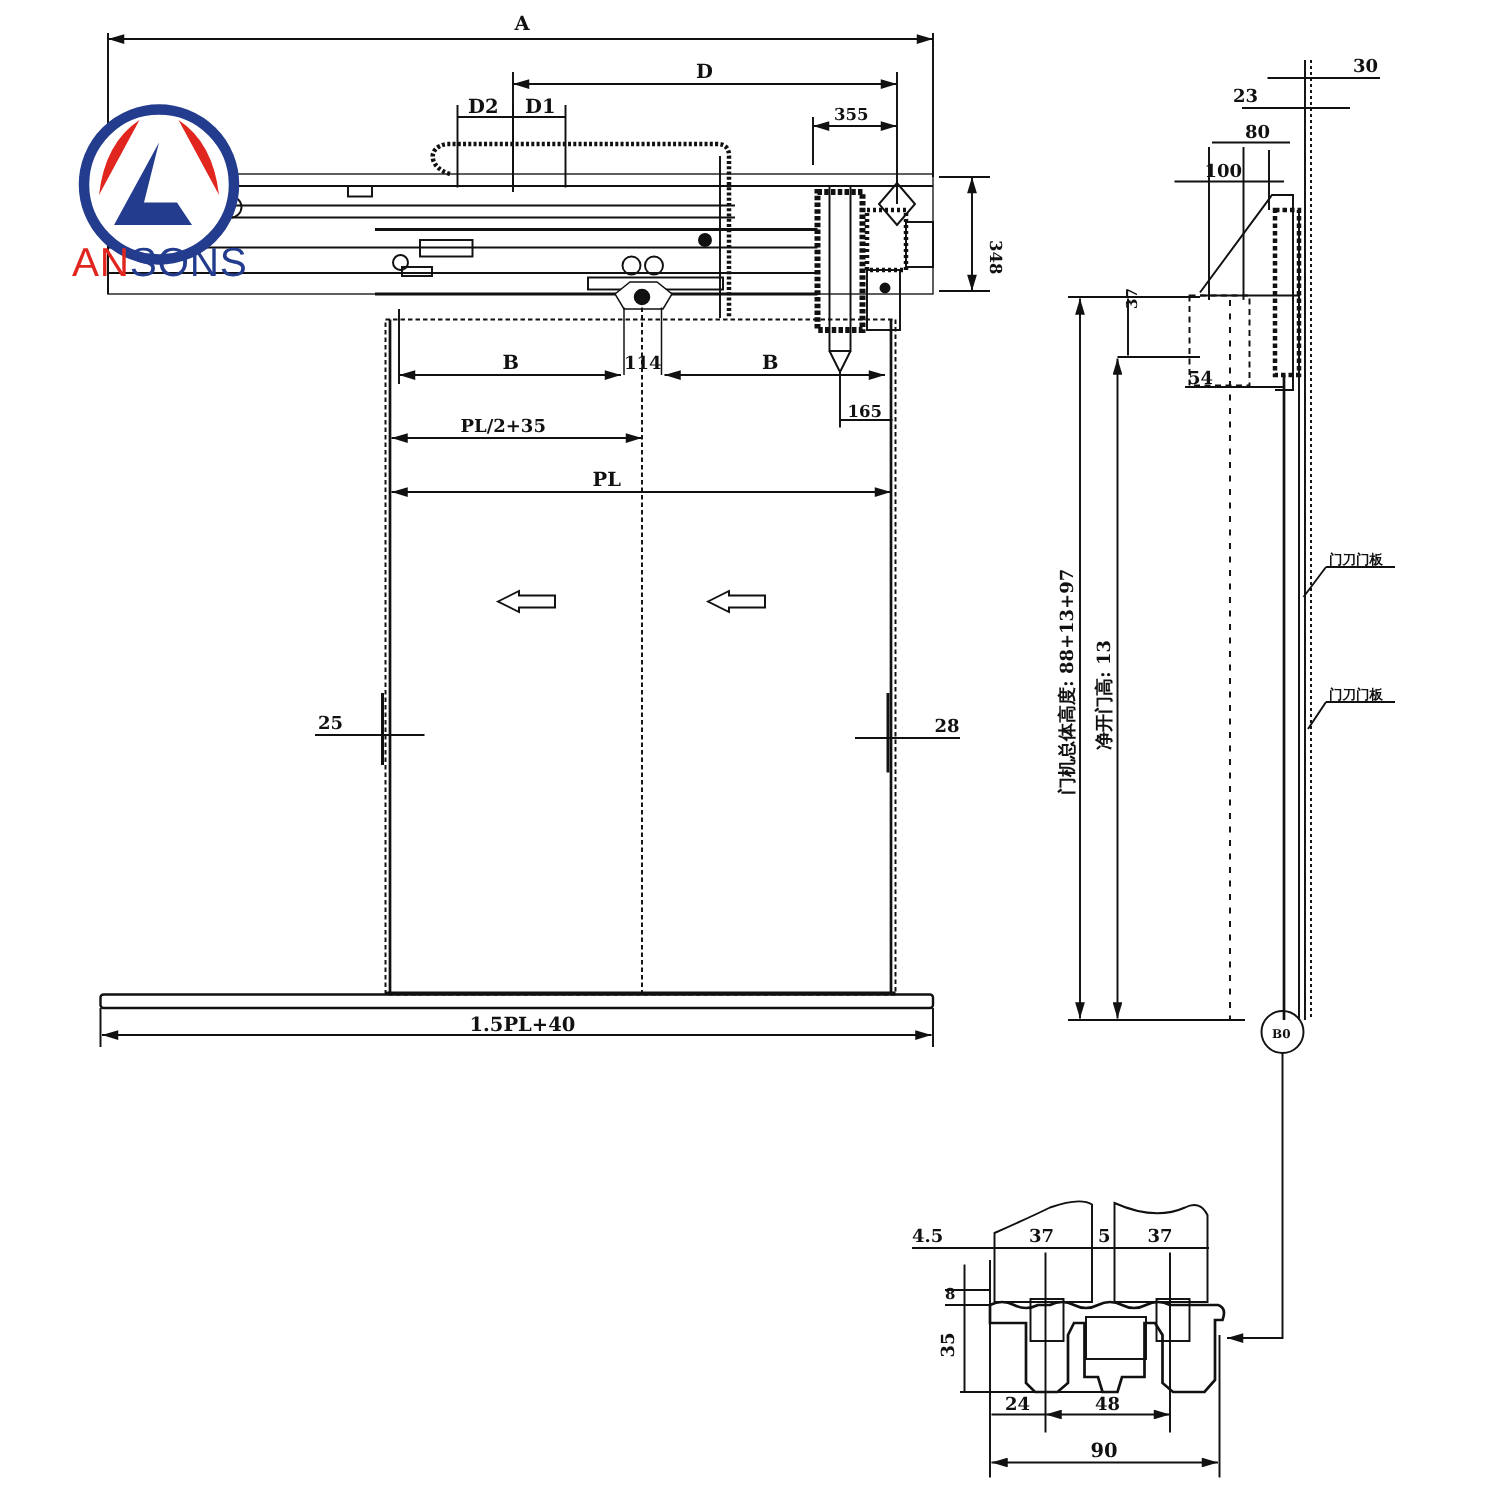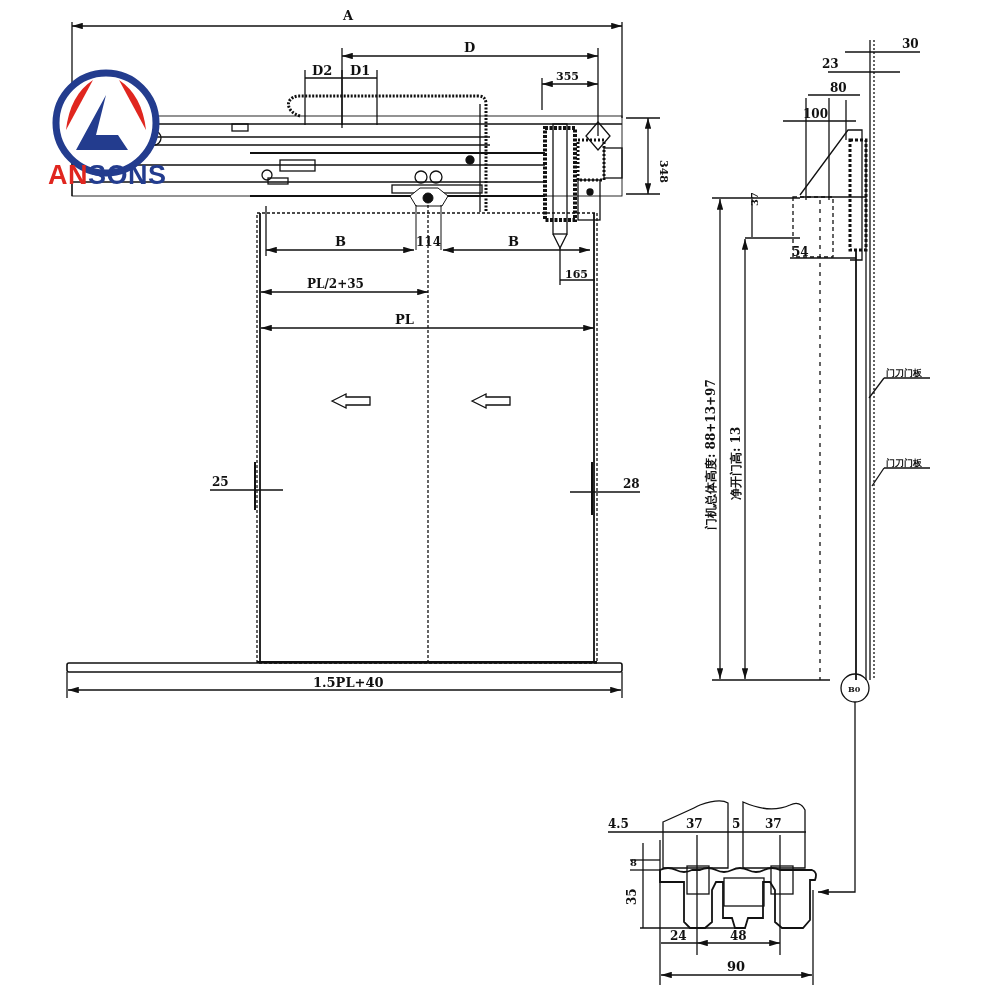--- a/index.html
+++ b/index.html
@@ -1,20 +1,20 @@
 <!DOCTYPE html>
 <html><head>
 <meta charset="utf-8">
 <style>
   html, body { margin: 0; padding: 0; background: #ffffff; }
   body { width: 1000px; height: 1000px; position: relative; overflow: hidden; font-family: "Liberation Sans", sans-serif; }
   #drawing { position: absolute; left: 0; top: 0; width: 1000px; height: 1000px; }
   .dim text, text.dim-label { font-family: "DejaVu Serif", serif; font-weight: bold; fill: #111; }
   .logo { position: absolute; left: 48px; top: 48px; width: 116px; height: 150px; }
-  .logo-text { position: absolute; left: 48px; top: 160px; font-family: "Liberation Sans", sans-serif; font-size: 27px; letter-spacing: 0.5px; font-weight: bold; }
+  .logo-text { position: absolute; left: 48px; top: 160px; font-family: "Liberation Sans", sans-serif; font-size: 27px; letter-spacing: 0.5px; }
   .logo-text .red { color: #e0261f; }
   .logo-text .blue { color: #233c8e; }
 </style>
 </head>
 <body>
 
 <svg id="drawing" viewBox="0 0 1000 1000" xmlns="http://www.w3.org/2000/svg">
   <defs>
     <marker id="ar" viewBox="0 0 10 6" refX="10" refY="3" markerWidth="9" markerHeight="5" orient="auto-start-reverse">
       <path d="M0,0 L10,3 L0,6 z" fill="#111"></path>

